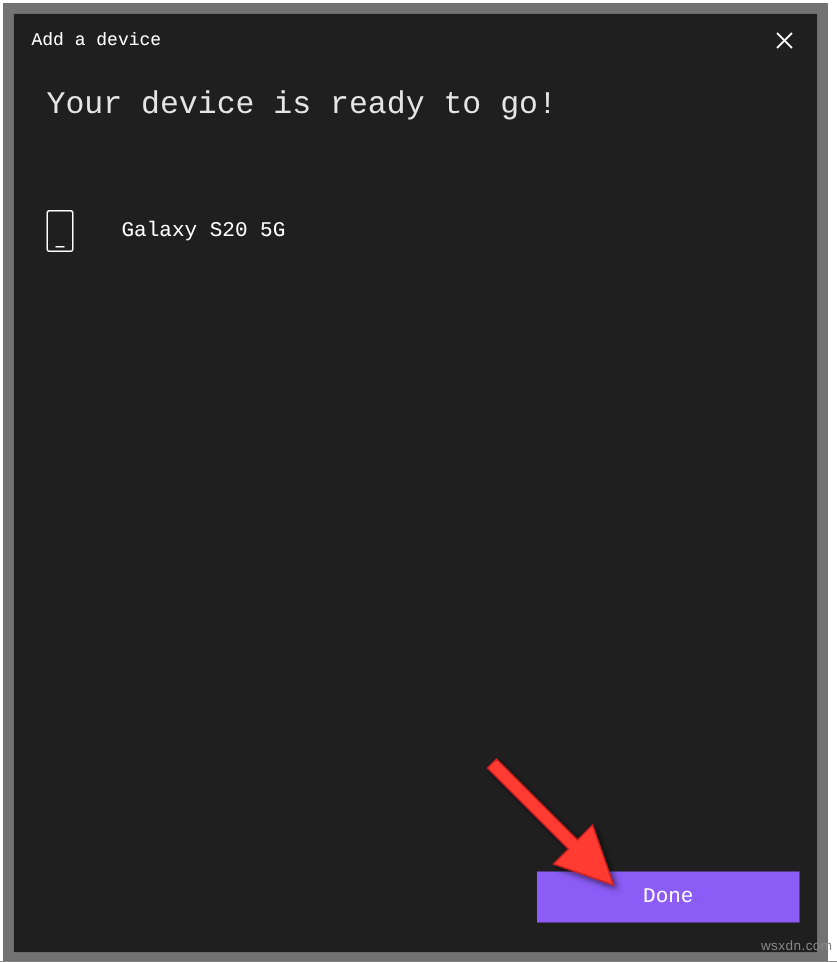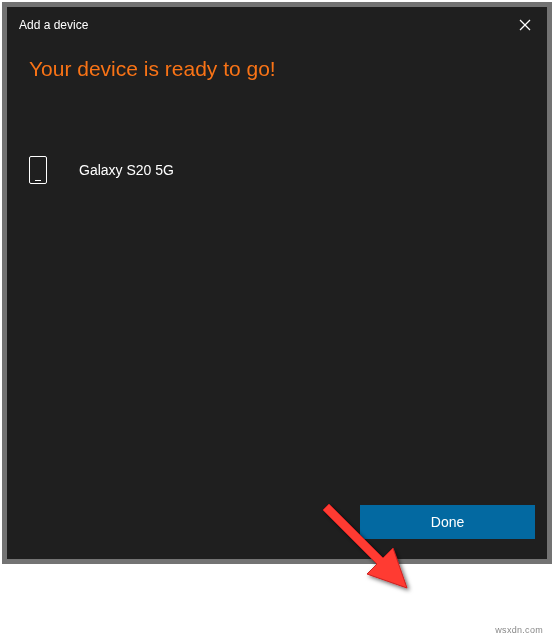--- a/index.html
+++ b/index.html
@@ -8,26 +8,27 @@
       box-sizing: border-box;
     }
     body {
       font-family: "Segoe UI", -apple-system, sans-serif;
       background: #ffffff;
       width: 558px;
       height: 641px;
       position: relative;
     }
     .outer-border {
-      border: 5px solid #737373;
+      border: 7px solid #737373;
       width: 550px;
-      height: 562px;
+      height: 640px;
       margin: 2px;
       position: relative;
       background: #ffffff;
+      font-family: Liberation Mono, monospace;
     }
     .dialog {
       background: #1f1f1f;
       width: 100%;
       height: 100%;
       display: flex;
       flex-direction: column;
     }
     .titlebar {
       display: flex;
@@ -51,24 +52,24 @@
       justify-content: center;
       cursor: pointer;
     }
     .content {
       padding: 14px 22px;
       flex: 1;
       display: flex;
       flex-direction: column;
     }
     .heading {
-      color: #f97316;
+      color: #e5e5e5;
       font-size: 21px;
       font-weight: 400;
-      margin-bottom: 75px;
+      margin-bottom: 58px;
     }
     .device-row {
       display: flex;
       align-items: center;
       gap: 32px;
     }
     .device-icon {
       width: 18px;
       height: 28px;
       border: 1.5px solid #ffffff;
@@ -89,40 +90,40 @@
     .device-name {
       color: #ffffff;
       font-size: 14px;
     }
     .footer {
       padding: 0 12px 20px 0;
       display: flex;
       justify-content: flex-end;
     }
     .done-btn {
-      background: #0369a1;
+      background: #8b5cf6;
       color: #ffffff;
       border: none;
       width: 175px;
       height: 34px;
       font-size: 14px;
       font-family: inherit;
       cursor: pointer;
     }
     .arrow-annotation {
       position: absolute;
       pointer-events: none;
       left: 308px;
       top: 495px;
       width: 120px;
       height: 110px;
     }
     .watermark {
       position: absolute;
-      right: 15px;
+      right: 3px;
       bottom: 6px;
       font-size: 9px;
       color: #888888;
       writing-mode: horizontal-tb;
       letter-spacing: 0.3px;
       text-align: center;
     }
   </style>
 </head>
 <body>

